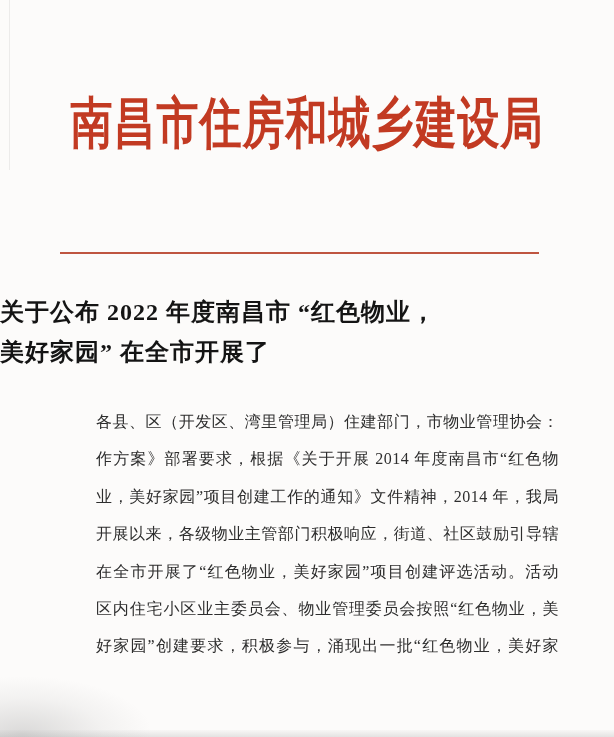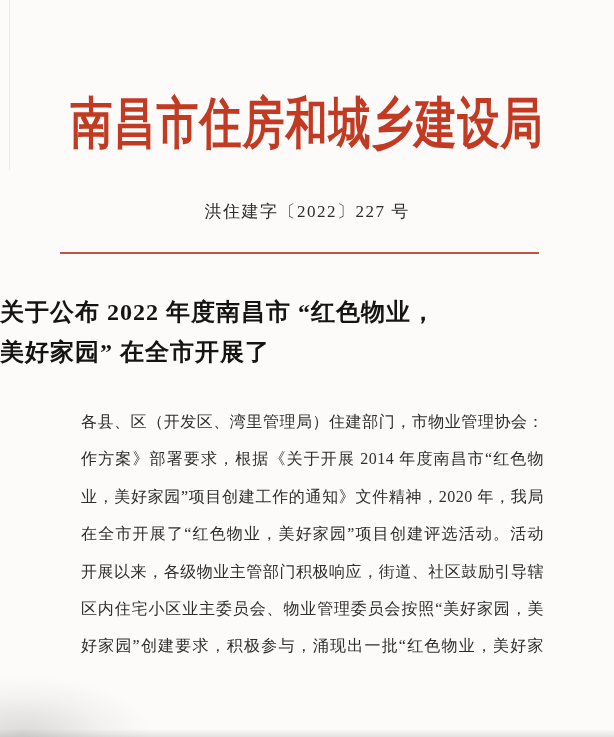--- a/index.html
+++ b/index.html
@@ -81,21 +81,21 @@
     text-align: left;
     font-weight: bold;
     color: #141414;
     font-size: 24px;
     line-height: 40px;
     letter-spacing: 1px;
   }
   
   .doc-body {
     position: absolute;
-    top: 403px; left: 81px;
+    top: 403px; left: 96px;
     width: 463px;
     font-size: 16px;
     line-height: 37.4px;
     color: #2e2e2e;
     letter-spacing: 0.5px;
   }
   .body-line {
     text-align: justify;
     text-align-last: justify;
     white-space: nowrap;
@@ -110,35 +110,34 @@
 <body>
 
 <div class="page">
 
   <div class="scan-edge-left"></div>
 
   <div class="agency-header">
     <span class="stretch">南昌市住房和城乡建设局</span>
   </div>
 
-  <div class="doc-number">洪住建字〔2022〕227 号</div>
 
   <div class="red-rule"></div>
 
   <div class="doc-title">
     <div>关于公布 2022 年度南昌市 “红色物业，</div>
     <div>美好家园” 在全市开展了</div>
   </div>
 
   <div class="doc-body">
     <div class="body-line">各县、区（开发区、湾里管理局）住建部门，市物业管理协会：</div>
     <div class="body-line">作方案》部署要求，根据《关于开展 2014 年度南昌市“红色物</div>
-    <div class="body-line">业，美好家园”项目创建工作的通知》文件精神，2020 年，我局</div>
+    <div class="body-line">业，美好家园”项目创建工作的通知》文件精神，2014 年，我局</div>
+    <div class="body-line">开展以来，各级物业主管部门积极响应，街道、社区鼓励引导辖</div>
     <div class="body-line">在全市开展了“红色物业，美好家园”项目创建评选活动。活动</div>
-    <div class="body-line">开展以来，各级物业主管部门积极响应，街道、社区鼓励引导辖</div>
-    <div class="body-line">区内住宅小区业主委员会、物业管理委员会按照“美好家园，美</div>
+    <div class="body-line">区内住宅小区业主委员会、物业管理委员会按照“红色物业，美</div>
     <div class="body-line">好家园”创建要求，积极参与，涌现出一批“红色物业，美好家</div>
   </div>
 
   <div class="scan-smudge"></div>
   <div class="scan-bottom-strip"></div>
 
 </div>
 
 </body></html>

